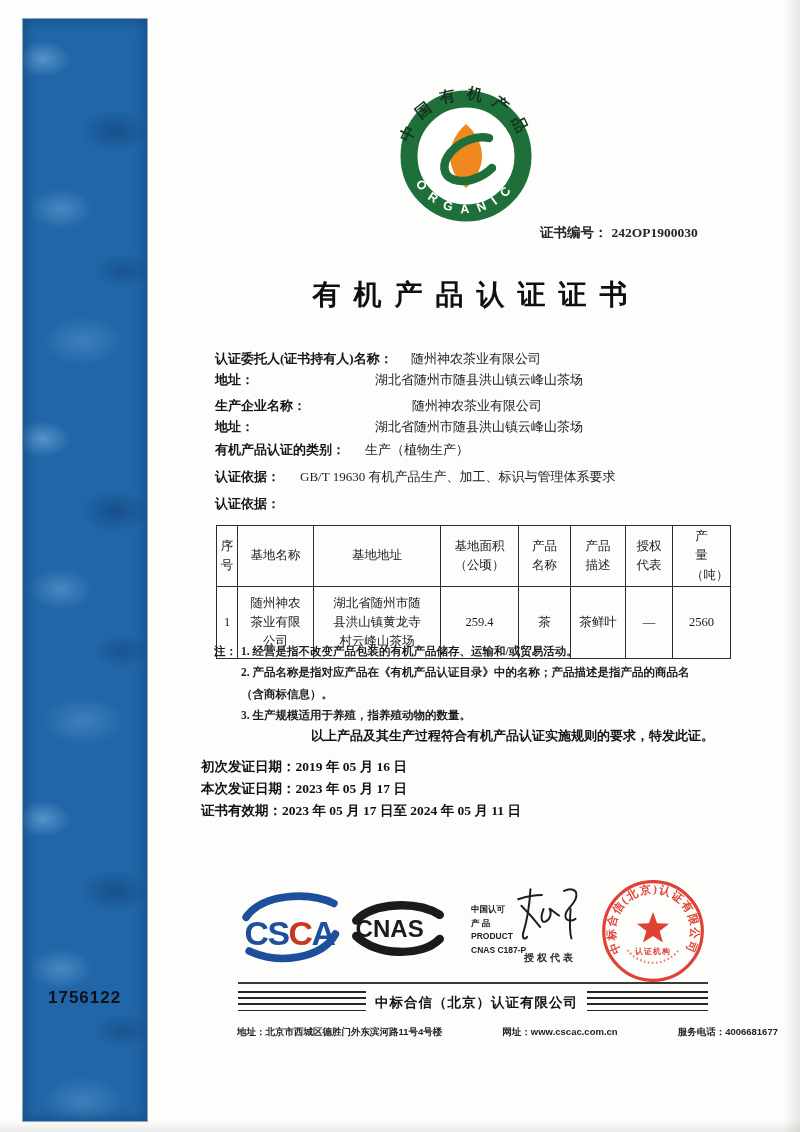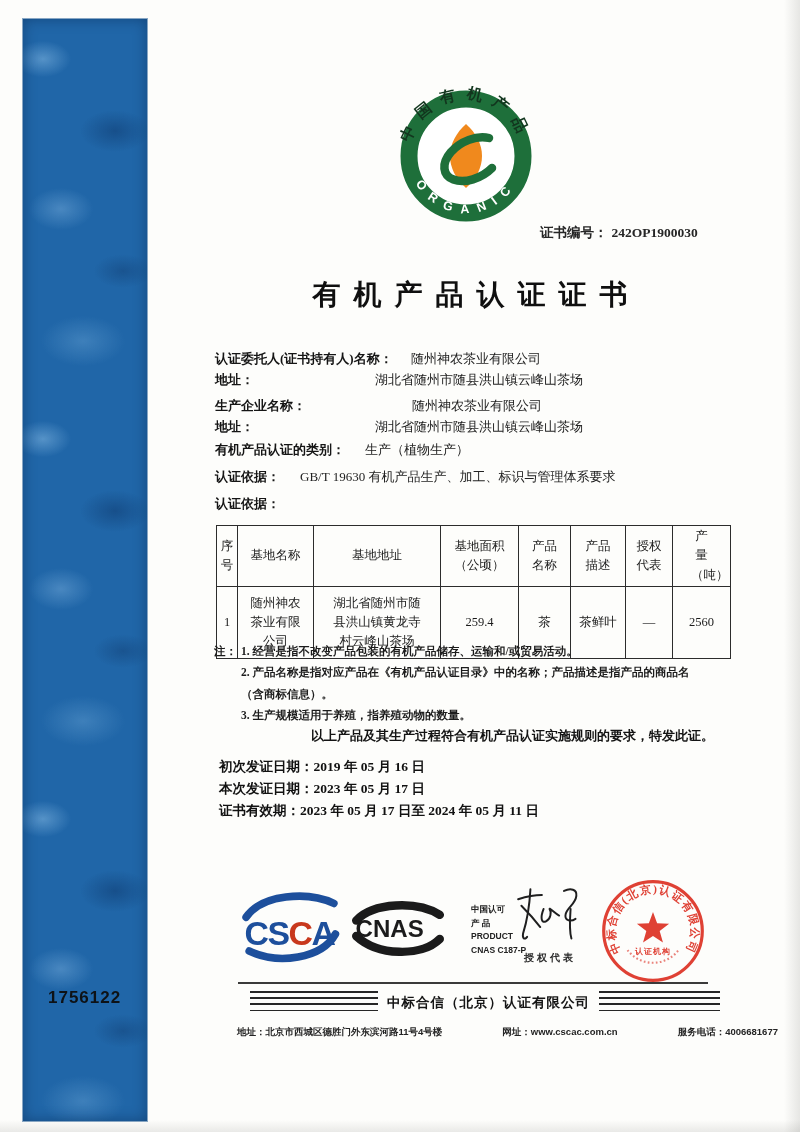--- a/index.html
+++ b/index.html
@@ -76,37 +76,37 @@
   .scope td.addr { padding:1px 14px; }
 
   
   .notes { position:absolute; left:214px; top:641px; width:566px; display:flex;
     font-size:11.5px; font-weight:600; line-height:1.85; color:#1c1c1c; }
   .notes .nlbl { width:27px; flex:0 0 27px; }
   .notes .nitems { width:452px; }
 
   .statement { position:absolute; left:263px; top:727px; font-size:13px; font-weight:600; color:#141414;margin-left:48px; }
 
-  .drow { position:absolute; left:219px; font-size:13.5px; font-weight:700; color:#111; white-space:nowrap;text-align:right; }
+  .drow { position:absolute; left:201px; font-size:13.5px; font-weight:700; color:#111; white-space:nowrap;text-align:right; }
   .d0{top:758px} .d1{top:780px} .d2{top:802px}
 
   
   .seal-csca { position:absolute; left:240px; top:886px; width:100px; height:84px; }
   .seal-cnas { position:absolute; left:352px; top:897px; width:92px; height:64px; }
   .cnas-text { position:absolute; left:447px; top:903px;
     font-family:"Liberation Sans","DejaVu Sans",sans-serif;
     font-size:8.5px; font-weight:700; line-height:1.6; color:#222;margin-left:24px; }
   .signature { position:absolute; left:505px; top:880px; width:82px; height:72px; }
   .sig-caption { position:absolute; left:524px; top:951px; font-size:10px; font-weight:600;
     letter-spacing:3px; color:#2a2a2a; }
   .stamp { position:absolute; left:600px; top:878px; width:106px; height:106px; opacity:.93; }
 
   
   .footer-line { position:absolute; left:238px; top:982px; width:470px; height:1.5px; background:#3a3a3a; }
-  .footer-band { position:absolute; left:250px; top:990px; width:470px; height:26px;
+  .footer-band { position:absolute; left:238px; top:990px; width:470px; height:26px;
     display:flex; align-items:center; gap:9px; }
   .rules { height:24px; align-self:center;
     background:repeating-linear-gradient(to bottom, #262626 0 1.6px, rgba(0,0,0,0) 1.6px 6.2px); }
   .rules-l { flex:0 0 128px; }
   .rules-r { flex:1; }
   .footer-company { font-size:13.5px; font-weight:700; white-space:nowrap; color:#141414; letter-spacing:1px; }
   .footer-info { position:absolute; left:237px; top:1026px; width:541px;
     display:flex; justify-content:space-between;
     font-family:"Liberation Sans","DejaVu Sans",sans-serif;
     font-size:9.5px; font-weight:700; color:#242424; }

